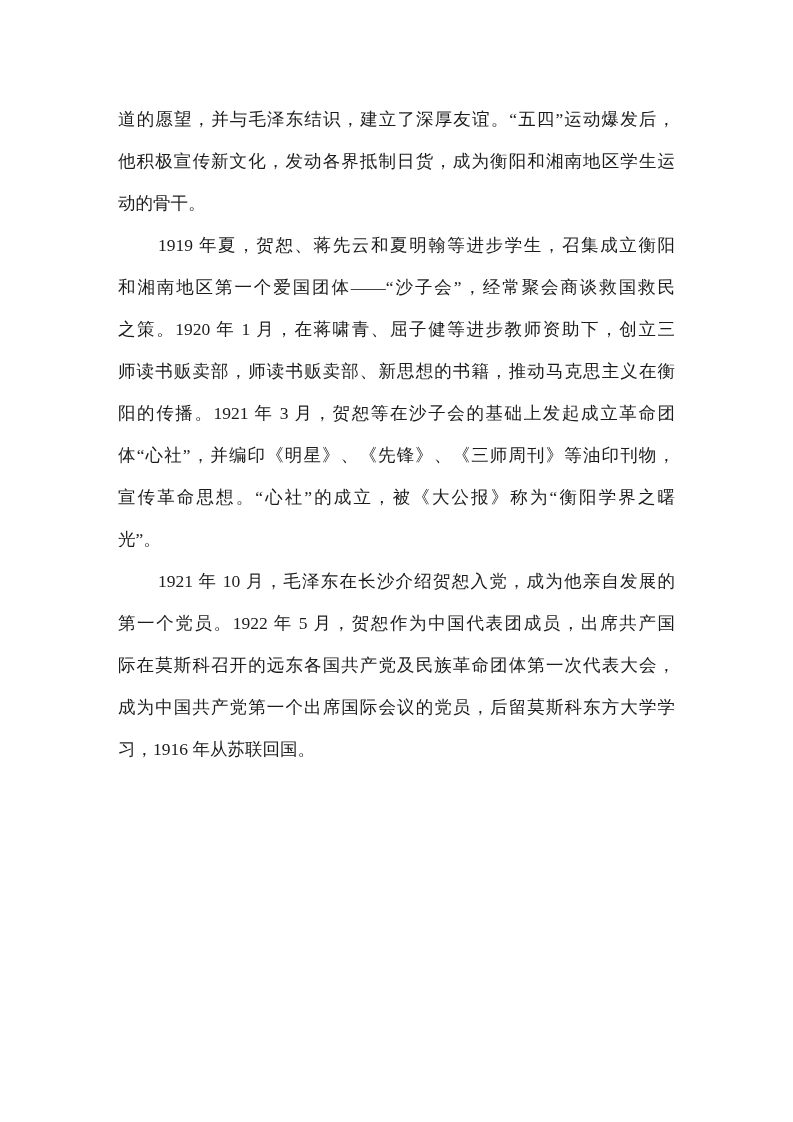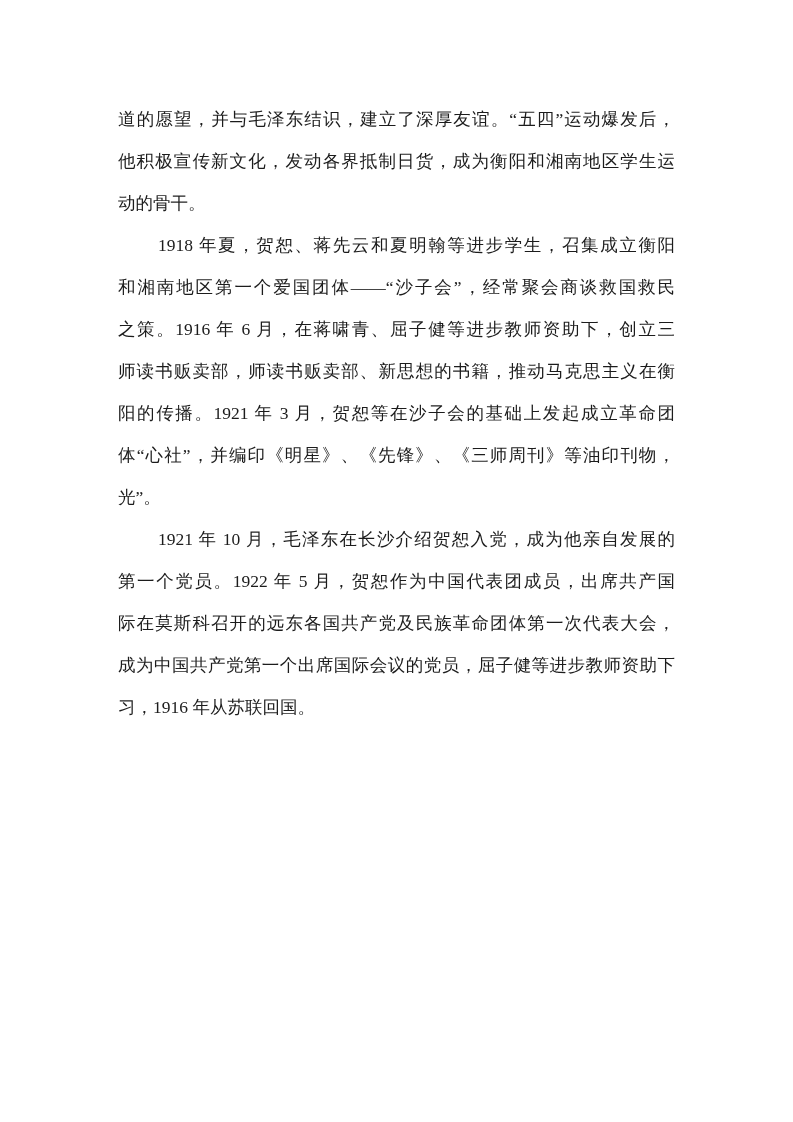--- a/index.html
+++ b/index.html
@@ -39,26 +39,27 @@
   }
 </style>
 </head>
 <body>
 
 <div class="page">
   <div class="text-block">
       <div class="text-line">道的愿望，并与毛泽东结识，建立了深厚友谊。“五四”运动爆发后，</div>
       <div class="text-line">他积极宣传新文化，发动各界抵制日货，成为衡阳和湘南地区学生运</div>
       <div class="text-line para-last">动的骨干。</div>
-      <div class="text-line first-indent">1918 年夏，贺恕、蒋先云和夏明翰等进步学生，召集成立衡阳</div>
+      <div class="text-line first-indent">1919 年夏，贺恕、蒋先云和夏明翰等进步学生，召集成立衡阳</div>
       <div class="text-line">和湘南地区第一个爱国团体——“沙子会”，经常聚会商谈救国救民</div>
-      <div class="text-line">之策。1916 年 6 月，在蒋啸青、屈子健等进步教师资助下，创立三</div>
+      <div class="text-line">之策。1920 年 1 月，在蒋啸青、屈子健等进步教师资助下，创立三</div>
       <div class="text-line">师读书贩卖部，师读书贩卖部、新思想的书籍，推动马克思主义在衡</div>
       <div class="text-line">阳的传播。1921 年 3 月，贺恕等在沙子会的基础上发起成立革命团</div>
       <div class="text-line">体“心社”，并编印《明星》、《先锋》、《三师周刊》等油印刊物，</div>
+      <div class="text-line">宣传革命思想。“心社”的成立，被《大公报》称为“衡阳学界之曙</div>
       <div class="text-line para-last">光”。</div>
       <div class="text-line first-indent">1921 年 10 月，毛泽东在长沙介绍贺恕入党，成为他亲自发展的</div>
       <div class="text-line">第一个党员。1922 年 5 月，贺恕作为中国代表团成员，出席共产国</div>
       <div class="text-line">际在莫斯科召开的远东各国共产党及民族革命团体第一次代表大会，</div>
-      <div class="text-line">成为中国共产党第一个出席国际会议的党员，屈子健等进步教师资助下</div>
+      <div class="text-line">成为中国共产党第一个出席国际会议的党员，后留莫斯科东方大学学</div>
       <div class="text-line para-last">习，1916 年从苏联回国。</div>
     </div>
 </div>
 
 </body></html>

